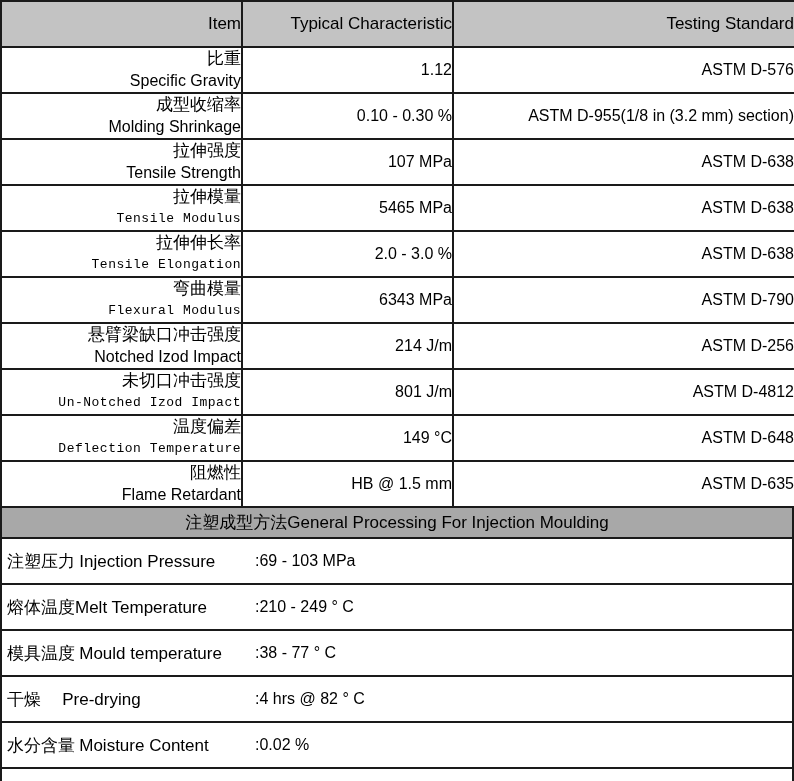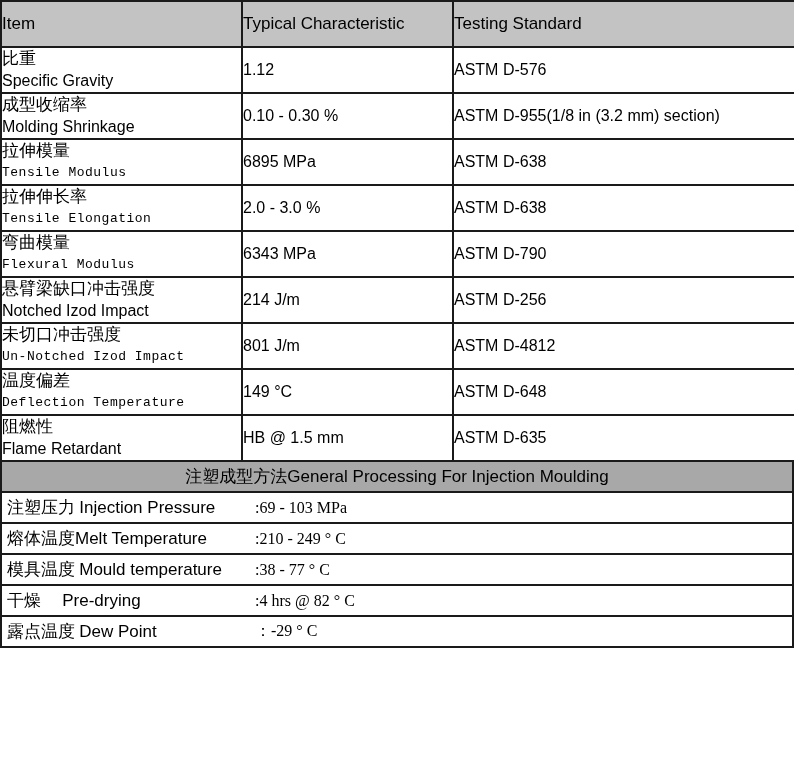--- a/index.html
+++ b/index.html
@@ -6,21 +6,21 @@
   .sheet {
     position:relative;
     width:794px; height:781px;
     box-sizing:border-box;
     background:#fff;
     color:#000;
     font-family:"Liberation Sans", sans-serif;
     overflow:hidden;
   }
   table { border-collapse:collapse; table-layout:fixed; width:794px; }
-  td, th { border:2px solid #1a1a1a; padding:0; text-align:left; vertical-align:middle; }
+  td, th { border:2px solid #1a1a1a; padding:0; text-align:right; vertical-align:middle; }
 
   
   .main thead tr { height:46px; }
   .main tbody tr { height:32px; }
   .main th {
     background:#c3c3c3;
     font-size:17px; font-weight:normal;
   }
   .col-item { width:241px; }
   .col-typ  { width:211px; }
@@ -38,29 +38,29 @@
     border:2px solid #1a1a1a;
     background:#a8a8a8;
     display:flex; align-items:center; justify-content:center;
     font-size:17px;
   }
   .section-header .zh-part { font-family:Liberation Mono, monospace;text-align:right; }
   .section-header .en-part { font-family:"Liberation Sans", sans-serif; }
 
   
   .proc { margin-top:-2px; }
-  .proc tr { height:31px;padding-left:24px; }
+  .proc tr { height:46px;padding-left:24px; }
   .proc td { text-align:left; }
   .proc-cell { display:flex; align-items:center; padding-left:5px; }
   .proc-label { width:248px; white-space:pre; font-size:17px; }
   .proc-label .p-zh { font-family:"Liberation Serif", serif; white-space:pre; }
   .proc-label .p-en { font-family:"Liberation Sans", sans-serif; white-space:pre; }
   .proc-val {
     white-space:pre;
-    font-family:Liberation Serif, serif;
+    font-family:Liberation Sans, sans-serif;
     font-size:16px;
   }
 </style>
 </head>
 <body>
 
 <div class="sheet">
 
   <table class="main">
     <colgroup>
@@ -85,26 +85,34 @@
         <td class="std">ASTM D-576</td>
       </tr>
       <tr>
         <td>
             <div class="zh">成型收缩率</div>
             <div class="en">Molding Shrinkage</div>
           </td>
         <td class="val">0.10 - 0.30 %</td>
         <td class="std">ASTM D-955(1/8 in (3.2 mm) section)</td>
       </tr>
+      <tr>
+        <td>
+            <div class="zh">拉伸强度</div>
+            <div class="en">Tensile Strength</div>
+          </td>
+        <td class="val">107 MPa</td>
+        <td class="std">ASTM D-638</td>
+      </tr>
       <tr class="r-mono">
         <td>
             <div class="zh">拉伸模量</div>
             <div class="en">Tensile Modulus</div>
           </td>
-        <td class="val">6895 MPa</td>
+        <td class="val">5465 MPa</td>
         <td class="std">ASTM D-638</td>
       </tr>
       <tr class="r-mono">
         <td>
             <div class="zh">拉伸伸长率</div>
             <div class="en">Tensile Elongation</div>
           </td>
         <td class="val">2.0 - 3.0 %</td>
         <td class="std">ASTM D-638</td>
       </tr>
@@ -186,20 +194,28 @@
         <td>
             <div class="proc-cell">
               <span class="proc-label"><span class="p-zh">干燥     </span><span class="p-en">Pre-drying</span></span>
               <span class="proc-val">:4 hrs @ 82 ° C</span>
             </div>
           </td>
       </tr>
       <tr>
         <td>
             <div class="proc-cell">
+              <span class="proc-label"><span class="p-zh">水分含量 </span><span class="p-en">Moisture Content</span></span>
+              <span class="proc-val">:0.02 %</span>
+            </div>
+          </td>
+      </tr>
+      <tr>
+        <td>
+            <div class="proc-cell">
               <span class="proc-label"><span class="p-zh">露点温度 </span><span class="p-en">Dew Point</span></span>
               <span class="proc-val">：-29 ° C</span>
             </div>
           </td>
       </tr>
     </tbody>
   </table>
 
 </div>
 

